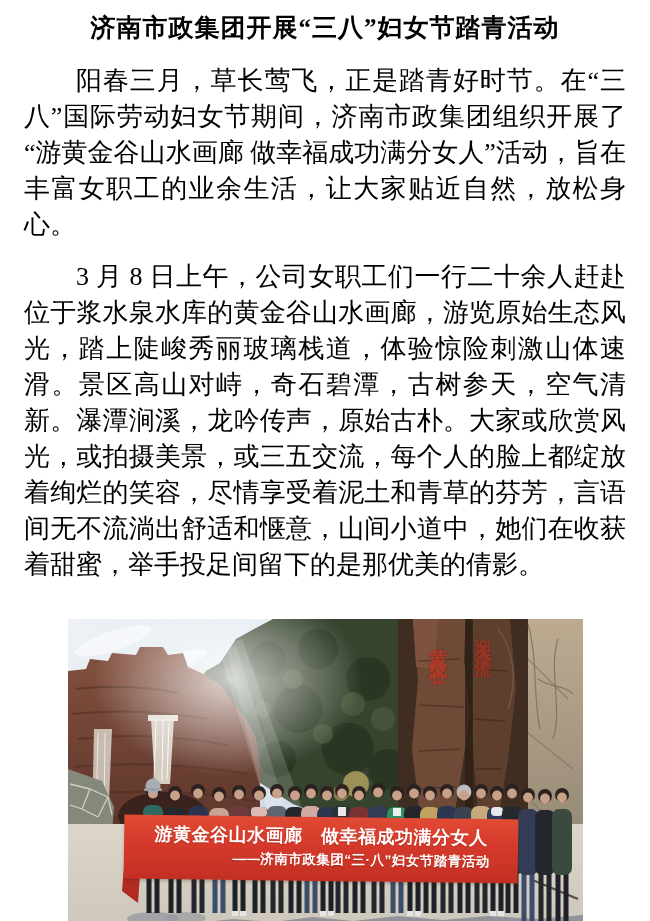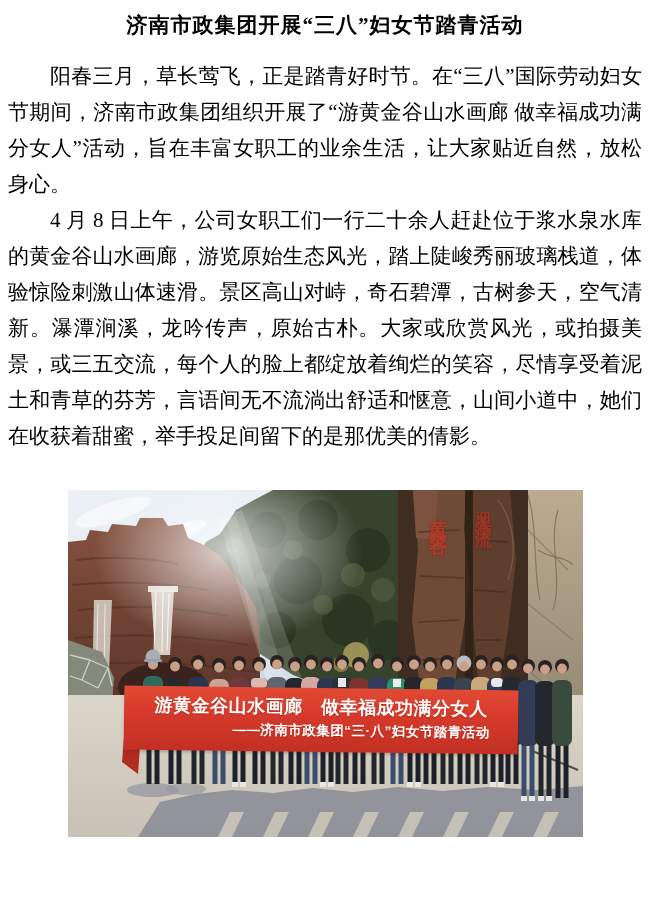--- a/index.html
+++ b/index.html
@@ -1,29 +1,29 @@
 <!DOCTYPE html>
 <html lang="zh"><head>
 <meta charset="utf-8">
 <style>
   html,body{margin:0;padding:0;background:#ffffff;}
   body{width:650px;font-family:"Liberation Serif","DejaVu Serif",serif;color:#000;}
   .page{width:650px;min-height:921px;background:#fff;overflow:hidden;}
   h1.doc-title{
     margin:12px 6px 20px 6px;
     text-align:center;
-    font-size:21px;
+    font-size:25px;
     font-weight:bold;
     letter-spacing:1px;
     line-height:1.25;
   }
   .body-text{margin:0 8px;}
   .body-text p{
-    margin:0;
-    font-size:21px;
+    margin:16px;
+    font-size:26px;
     line-height:36px;
     text-indent:2em;
     text-align:justify;
     text-justify:inter-character;
   }
   
   figure.photo{
     position:relative;
     width:515px;height:347px;
     margin:36px auto 6px auto;
@@ -67,21 +67,21 @@
 </style>
 </head>
 <body>
 
 <div class="page">
 
   <h1 class="doc-title">济南市政集团开展“三八”妇女节踏青活动</h1>
 
   <div class="body-text">
     <p>阳春三月，草长莺飞，正是踏青好时节。在“三八”国际劳动妇女节期间，济南市政集团组织开展了“游黄金谷山水画廊 做幸福成功满分女人”活动，旨在丰富女职工的业余生活，让大家贴近自然，放松身心。</p>
-    <p>4 月 8 日上午，公司女职工们一行二十余人赶赴位于浆水泉水库的黄金谷山水画廊，游览原始生态风光，踏上陡峻秀丽玻璃栈道，体验惊险刺激山体速滑。景区高山对峙，奇石碧潭，古树参天，空气清新。瀑潭涧溪，龙吟传声，原始古朴。大家或欣赏风光，或拍摄美景，或三五交流，每个人的脸上都绽放着绚烂的笑容，尽情享受着泥土和青草的芬芳，言语间无不流淌出舒适和惬意，山间小道中，她们在收获着甜蜜，举手投足间留下的是那优美的倩影。</p>
+    <p>3 月 8 日上午，公司女职工们一行二十余人赶赴位于浆水泉水库的黄金谷山水画廊，游览原始生态风光，踏上陡峻秀丽玻璃栈道，体验惊险刺激山体速滑。景区高山对峙，奇石碧潭，古树参天，空气清新。瀑潭涧溪，龙吟传声，原始古朴。大家或欣赏风光，或拍摄美景，或三五交流，每个人的脸上都绽放着绚烂的笑容，尽情享受着泥土和青草的芬芳，言语间无不流淌出舒适和惬意，山间小道中，她们在收获着甜蜜，举手投足间留下的是那优美的倩影。</p>
   </div>
 
   <figure class="photo">
     <svg viewBox="0 0 515 347" xmlns="http://www.w3.org/2000/svg">
       <defs>
         <linearGradient id="sky" x1="0" y1="0" x2="1" y2="0.6">
           <stop offset="0" stop-color="#eef2f6"></stop>
           <stop offset="0.45" stop-color="#dbe4ec"></stop>
           <stop offset="1" stop-color="#b6c9da"></stop>
         </linearGradient>

